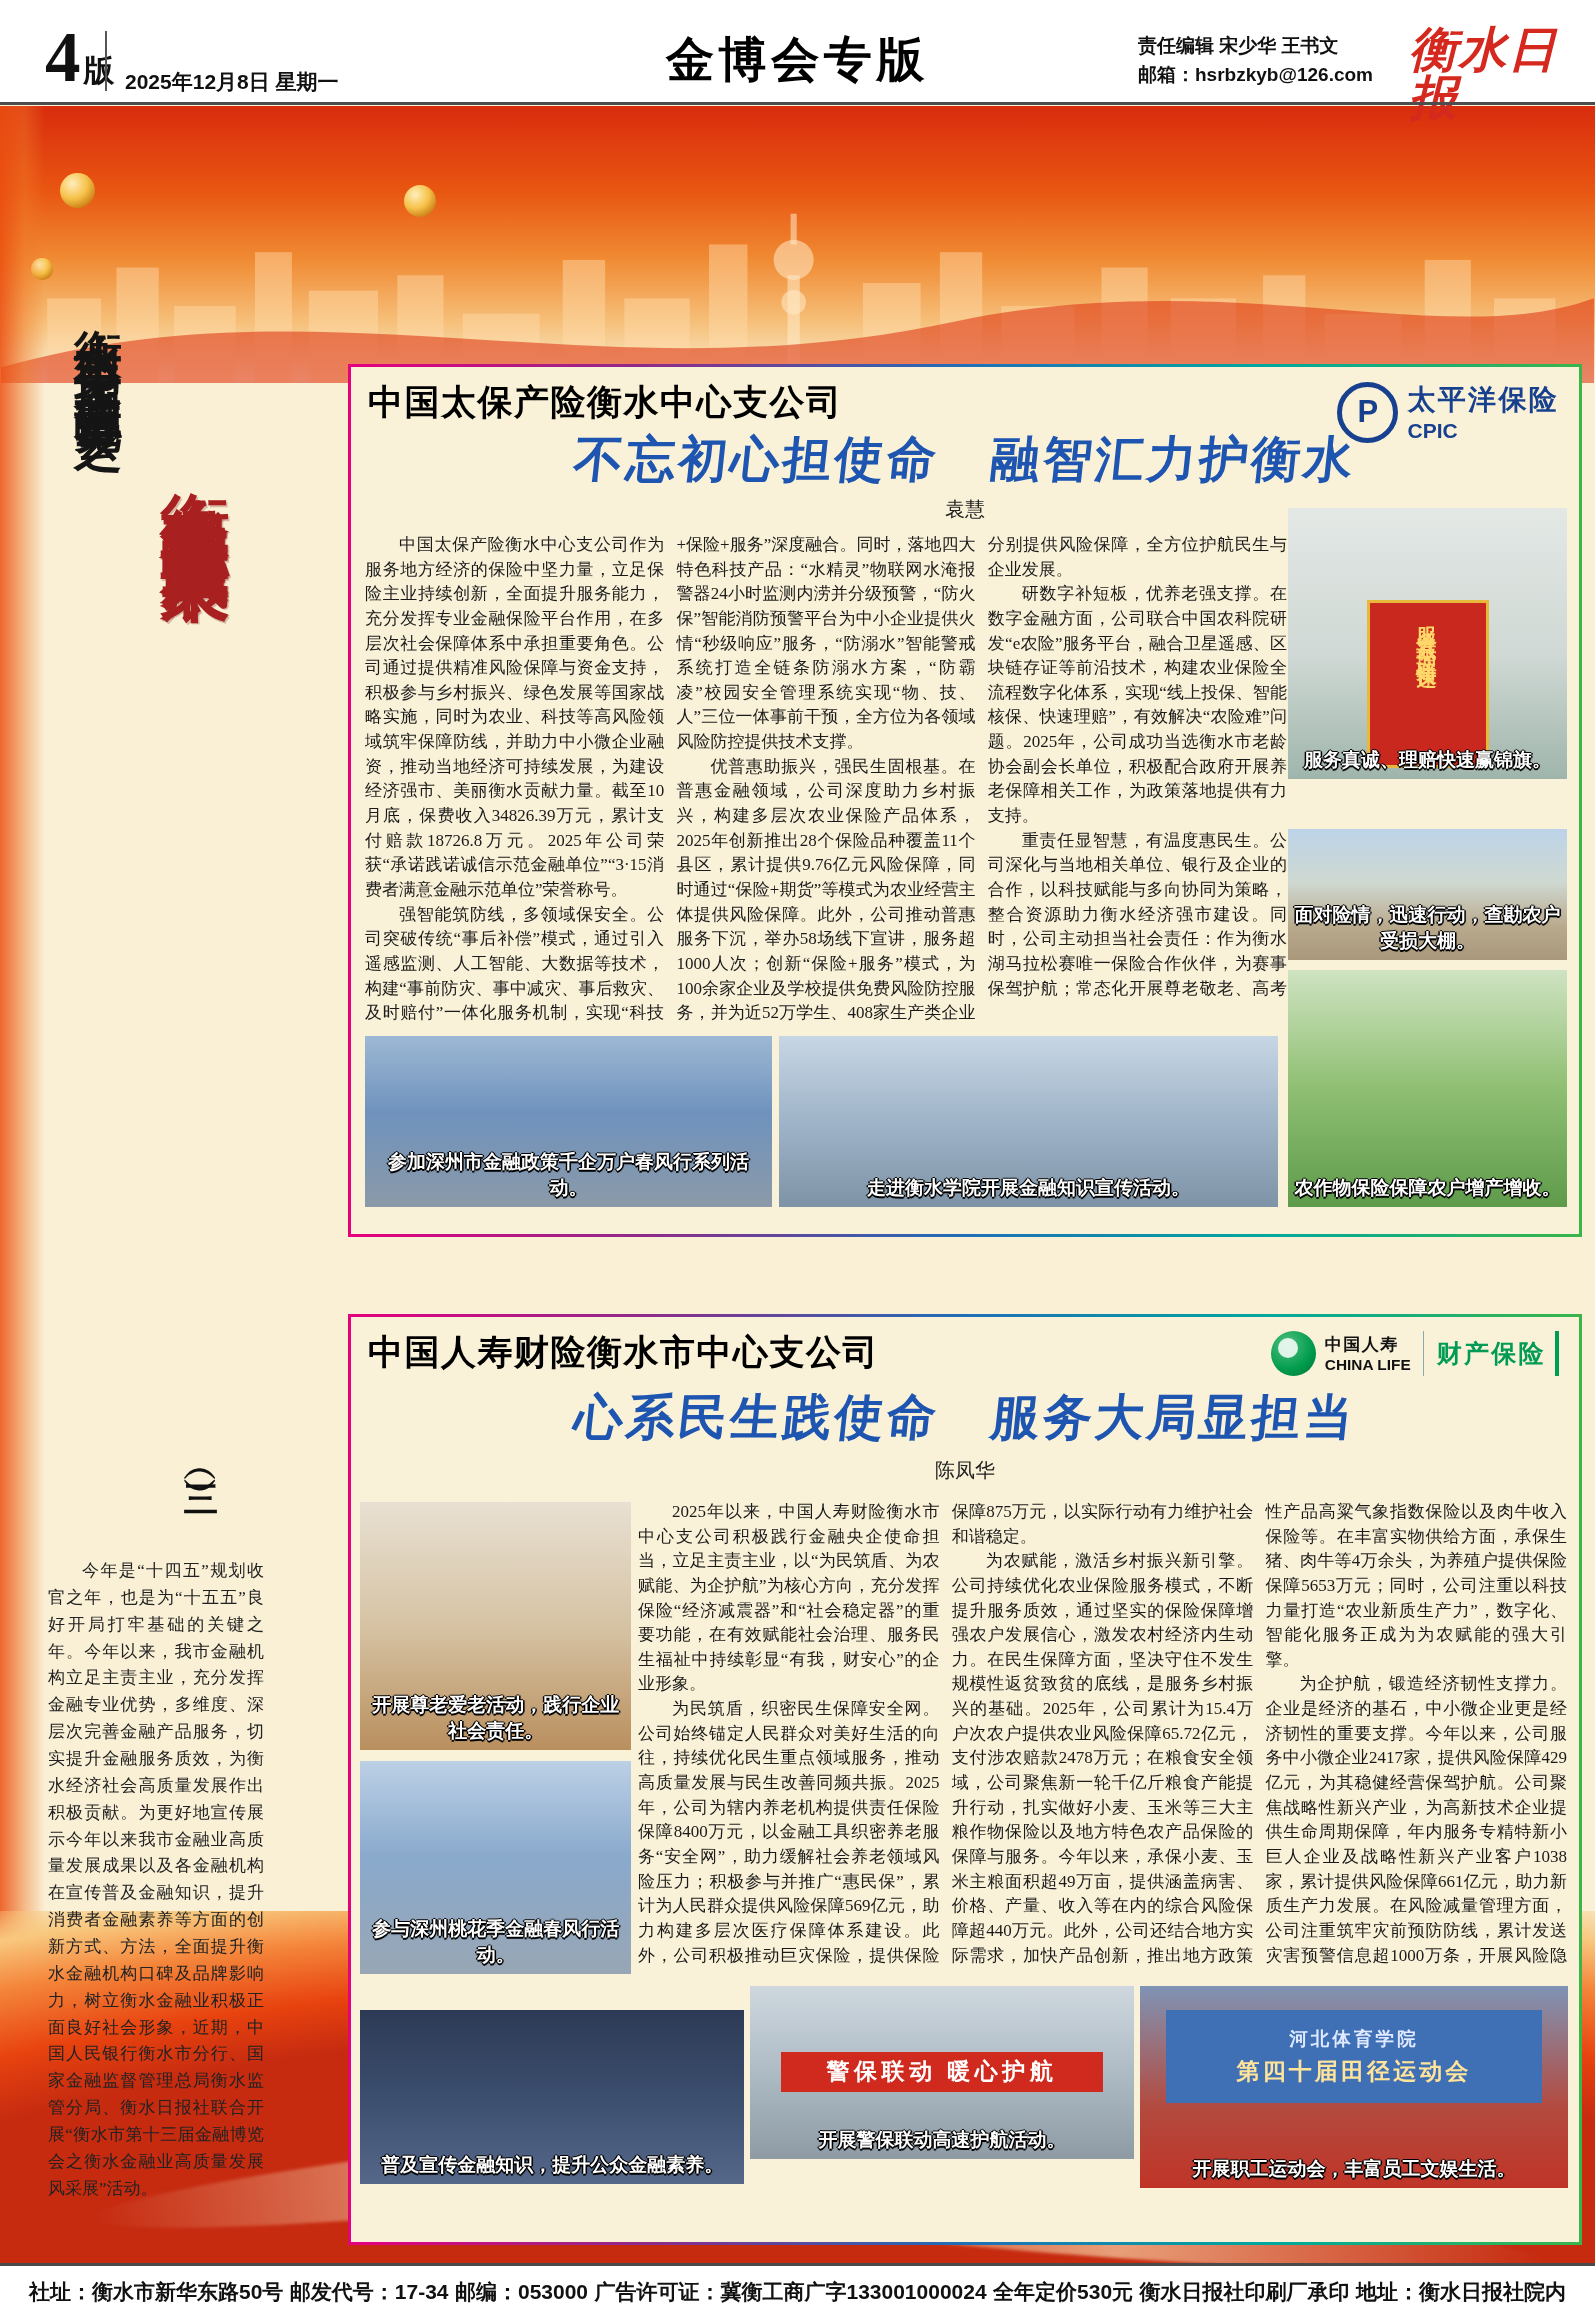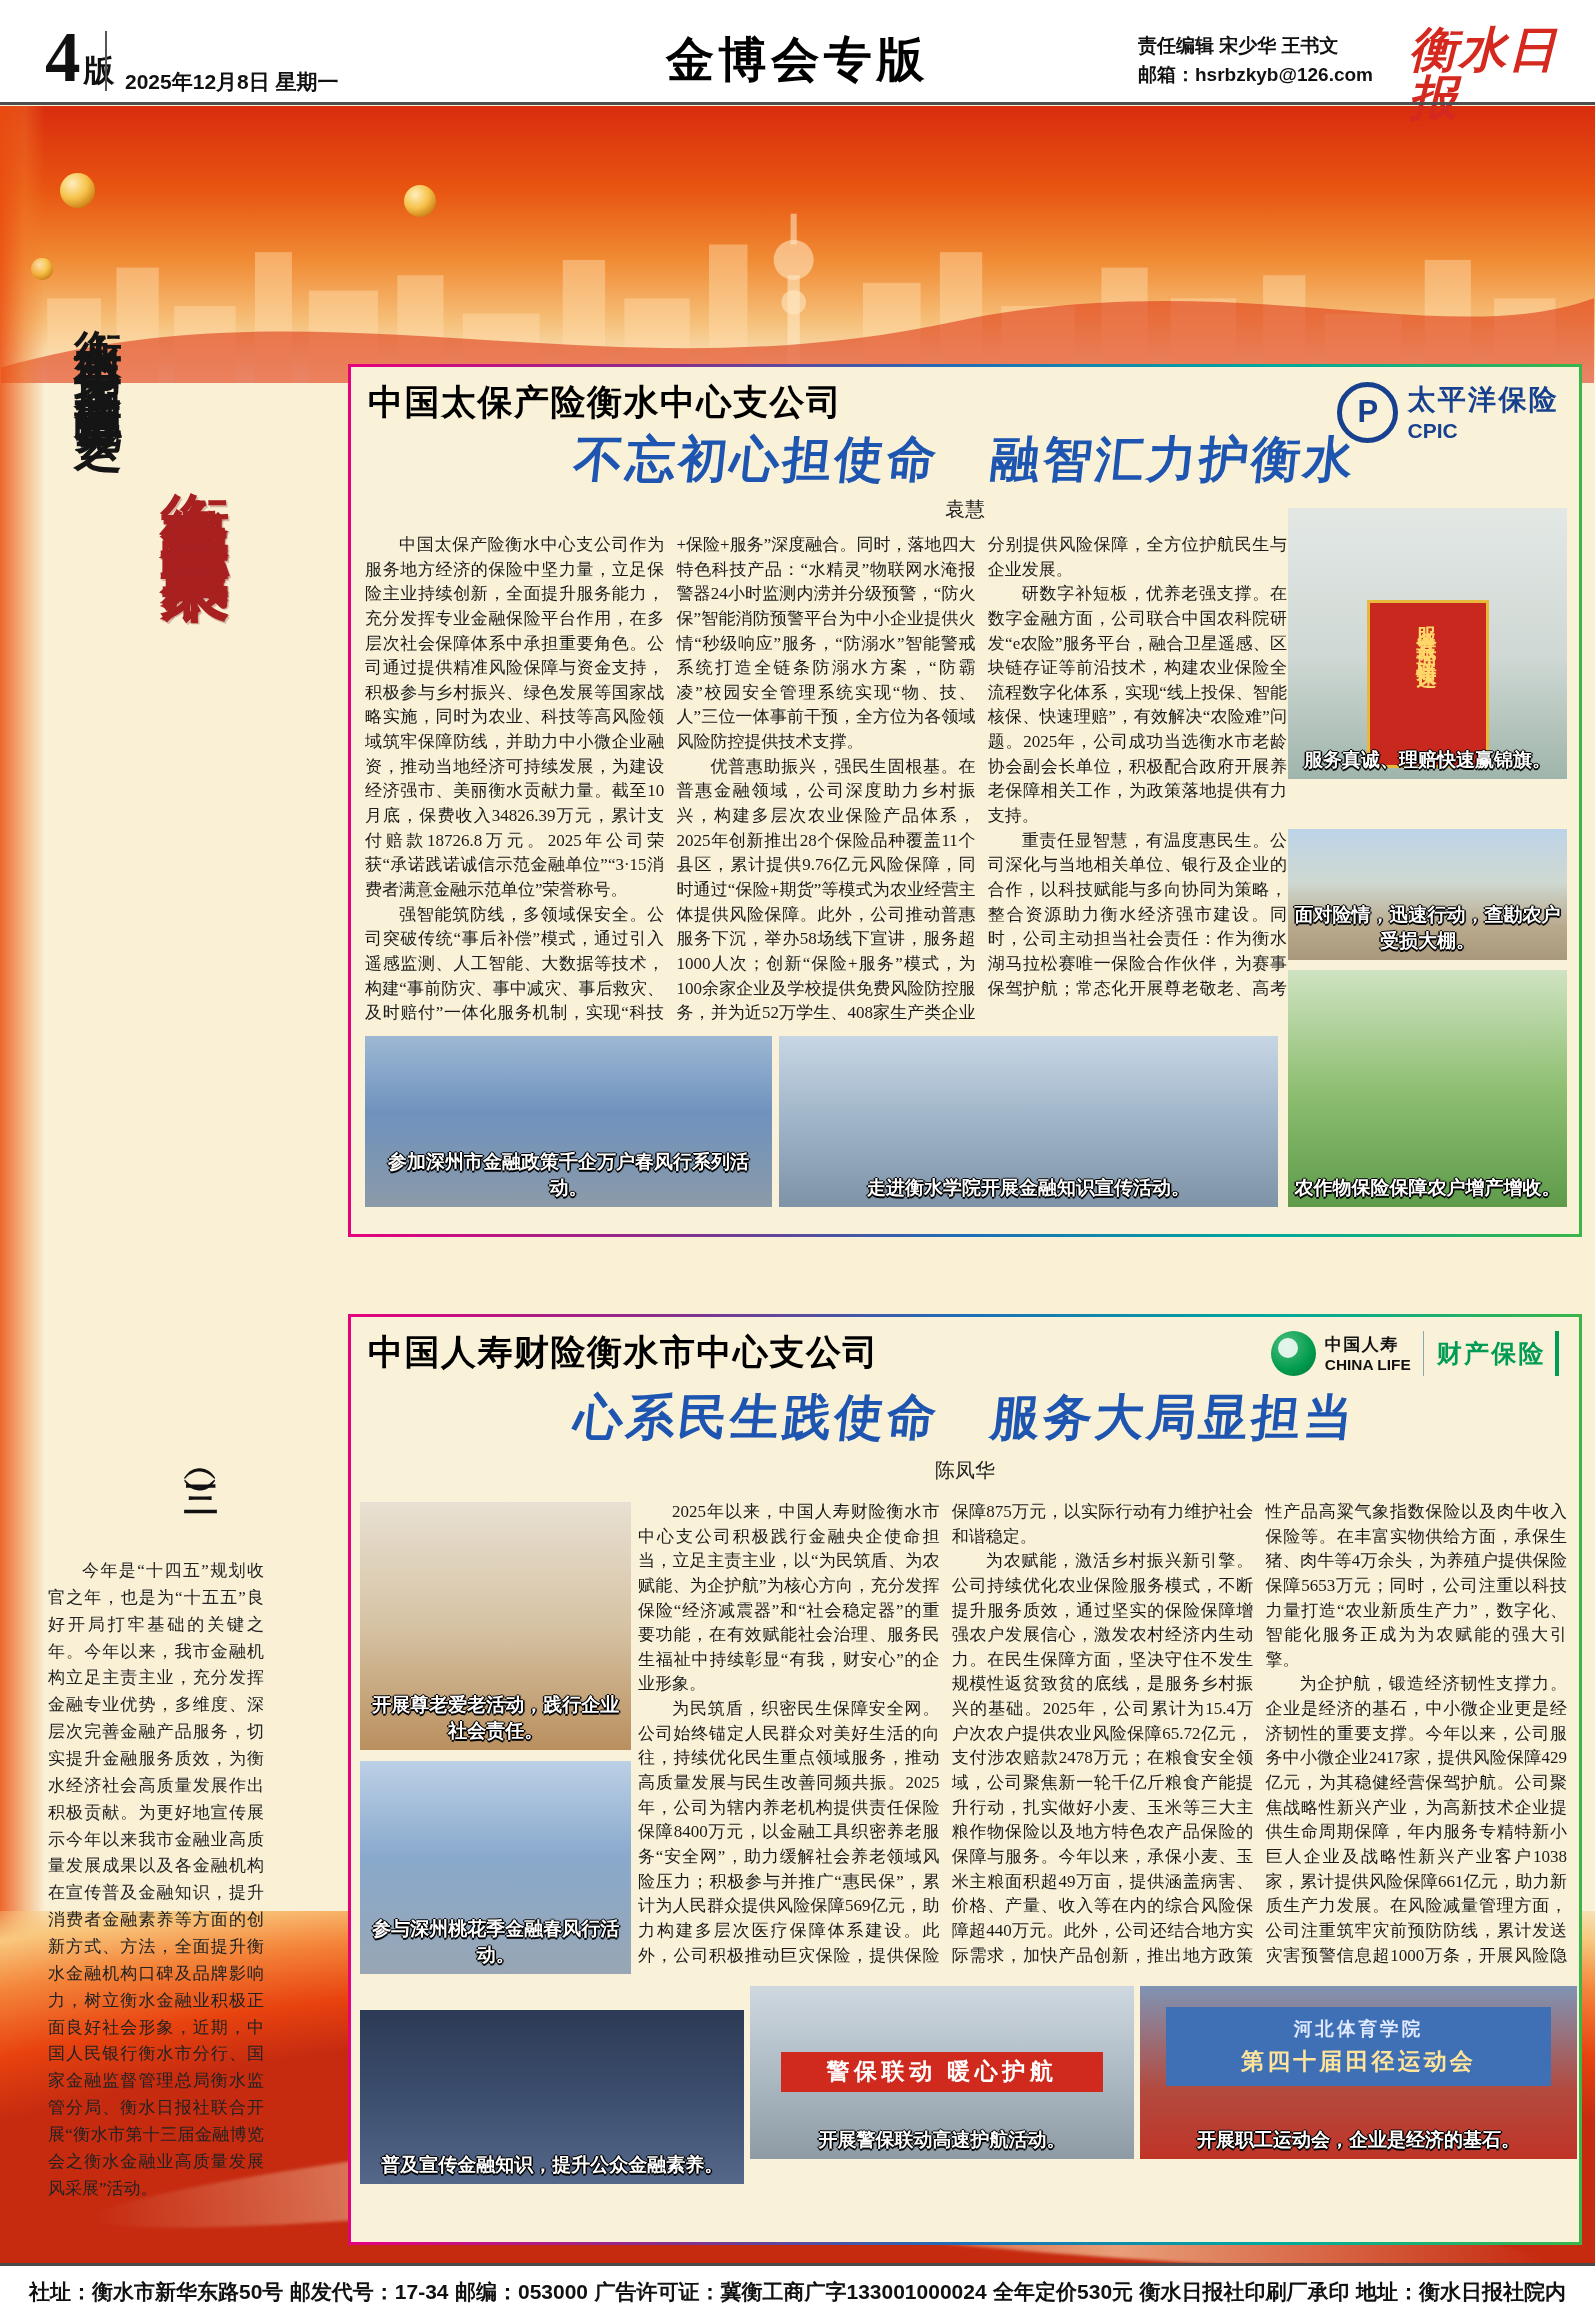--- a/index.html
+++ b/index.html
@@ -250,26 +250,26 @@
     </div>
     <div class="photo ph-a2b1" style="left:9.2px;top:669px;width:384px;height:174px;margin-top:24px;">
       <span class="cap">普及宣传金融知识，提升公众金融素养。</span>
     </div>
     <div class="photo ph-a2b2" style="left:399px;top:669px;width:384px;height:173px;">
       <div class="red-banner">
         <span>警保联动  暖心护航</span>
       </div>
       <span class="cap">开展警保联动高速护航活动。</span>
     </div>
-    <div class="photo ph-a2b3" style="left:789px;top:669px;width:428px;height:173px;padding-left:9px;">
+    <div class="photo ph-a2b3" style="left:789px;top:669px;width:428px;height:202px;">
       <div class="sport-board">
         <div class="l1">河北体育学院</div>
         <div class="l2">第四十届田径运动会</div>
       </div>
-      <span class="cap">开展职工运动会，企业是经济的基石。</span>
+      <span class="cap">开展职工运动会，丰富员工文娱生活。</span>
     </div>
   </section>
 
   <footer id="footer">
     <span>社址：衡水市新华东路50号</span>
     <span>邮发代号：17-34</span>
     <span>邮编：053000</span>
     <span>广告许可证：冀衡工商广字133001000024</span>
     <span>全年定价530元</span>
     <span>衡水日报社印刷厂承印</span>

